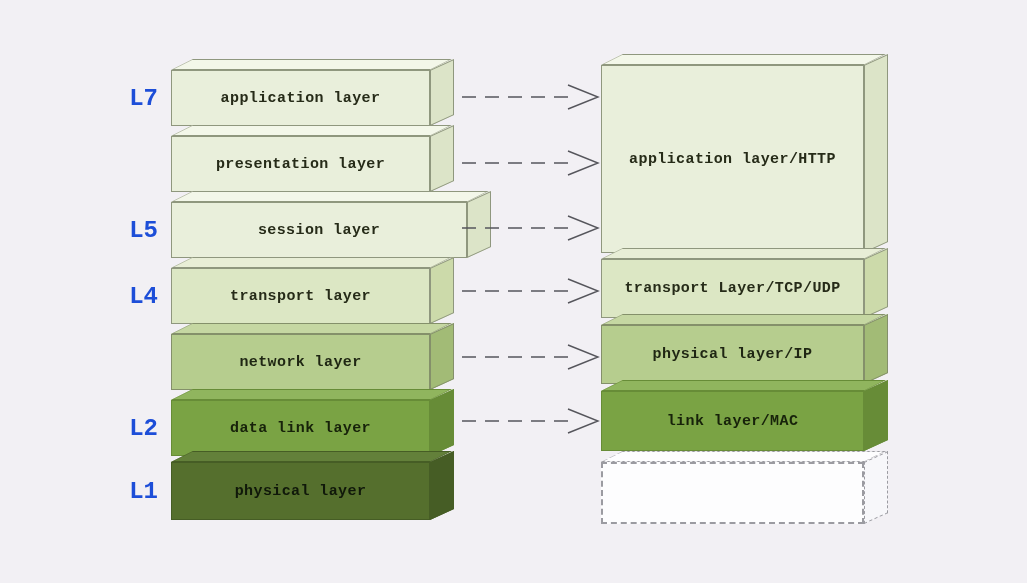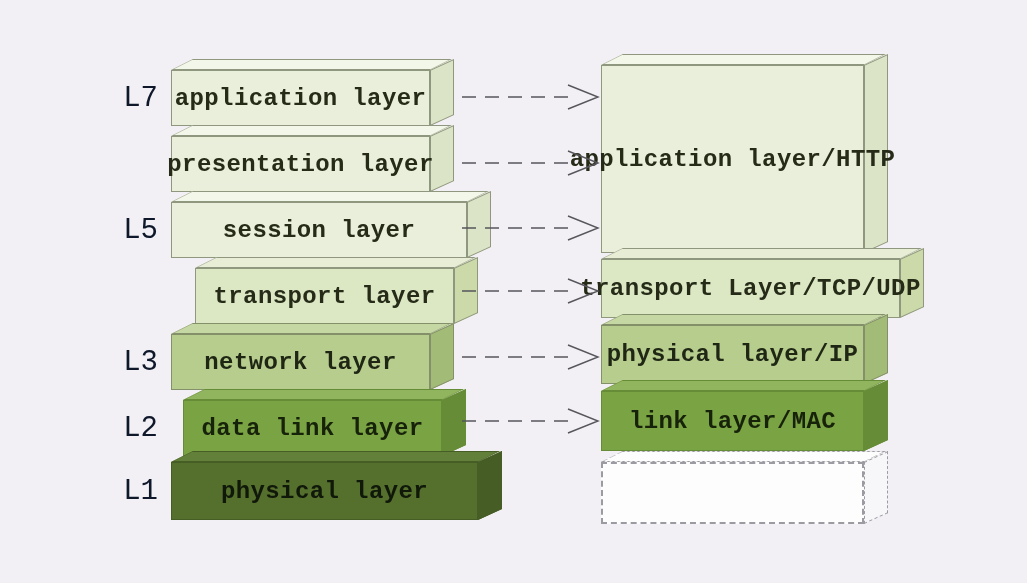--- a/index.html
+++ b/index.html
@@ -11,21 +11,21 @@
     font-family:"Liberation Mono","DejaVu Sans Mono",monospace;
   }
   
   .box3d{position:absolute;}
   .box3d .front{
     position:absolute;inset:0;
     background:var(--face);
     border:1px solid var(--border);
     display:flex;align-items:center;justify-content:center;
     color:var(--text);
-    font-size:24px;font-weight:bold;letter-spacing:0.4px;
+    font-size:15px;font-weight:bold;letter-spacing:0.4px;
     white-space:nowrap;
     box-sizing:border-box;
   }
   .box3d .topface{
     position:absolute;left:0;top:-11px;width:100%;height:11px;
     background:var(--top);
     border:1px solid var(--border);
     transform:skewX(-63.43deg);
     transform-origin:0 100%;
     box-sizing:border-box;
@@ -38,35 +38,35 @@
     transform-origin:0 0;
     box-sizing:border-box;
   }
   .box3d.dashed .front{border:2px dashed var(--border);}
   .box3d.dashed .topface{border:1px dashed var(--border);}
   .box3d.dashed .sideface{border:1px dashed var(--border);}
   
   .ltag{
     position:absolute;left:94px;width:64px;
     display:flex;align-items:center;justify-content:flex-end;
-    font-size:29px;font-weight:normal;color:#0f172a;
+    font-size:24px;font-weight:bold;color:#1d4ed8;
   }
   
   .arrow{position:absolute;color:var(--arrow_color,#56565c);}
   .arrow line,.arrow polyline{stroke:currentColor;fill:none;stroke-width:1.4;}
   .arrow line{stroke-dasharray:14 9;}
 </style>
 </head>
 <body>
 
 <div class="canvas" style="--background: #f2f0f4; --arrow_color: #56565c;">
 
   <div class="ltag" style="top:70px;height:56px;">L7</div>
   <div class="ltag" style="top:202px;height:56px;">L5</div>
-  <div class="ltag" style="top:334px;height:56px;">L3</div>
+  <div class="ltag" style="top:268px;height:56px;">L4</div>
   <div class="ltag" style="top:400px;height:56px;">L2</div>
   <div class="ltag" style="top:462px;height:58px;">L1</div>
 
   <div>
     <div class="box3d" style="left: 171px; top: 70px; width: 259px; height: 56px; --face: #e9efdb; --top: #f3f7e9; --side: #dce4c8; --border: #8f977e; --text: #262b18;">
       <div class="topface"></div>
       <div class="sideface"></div>
       <div class="front">
           <span>application layer</span>
         </div>
@@ -78,59 +78,59 @@
           <span>presentation layer</span>
         </div>
     </div>
     <div class="box3d" style="left: 171px; top: 202px; width: 296px; height: 56px; --face: #e9efdb; --top: #f3f7e9; --side: #dce4c8; --border: #8f977e; --text: #262b18;">
       <div class="topface"></div>
       <div class="sideface"></div>
       <div class="front">
           <span>session layer</span>
         </div>
     </div>
-    <div class="box3d" style="left: 171px; top: 268px; width: 259px; height: 56px; margin-left: 24px; --face: #dce7c4; --top: #e8eed6; --side: #ccdaaa; --border: #8f977e; --text: #262b18;">
+    <div class="box3d" style="left: 171px; top: 268px; width: 259px; height: 56px; --face: #dce7c4; --top: #e8eed6; --side: #ccdaaa; --border: #8f977e; --text: #262b18;">
       <div class="topface"></div>
       <div class="sideface"></div>
       <div class="front">
           <span>transport layer</span>
         </div>
     </div>
     <div class="box3d" style="left: 171px; top: 334px; width: 259px; height: 56px; text-align: right; --face: #b6cd8e; --top: #c5d7a2; --side: #a2bb76; --border: #84906a; --text: #1f2613;">
       <div class="topface"></div>
       <div class="sideface"></div>
       <div class="front">
           <span>network layer</span>
         </div>
     </div>
-    <div class="box3d" style="left: 183px; top: 400px; width: 259px; height: 56px; --face: #7aa344; --top: #90b55e; --side: #678c37; --border: #678c37; --text: #17220a;">
+    <div class="box3d" style="left: 171px; top: 400px; width: 259px; height: 56px; --face: #7aa344; --top: #90b55e; --side: #678c37; --border: #678c37; --text: #17220a;">
       <div class="topface"></div>
       <div class="sideface"></div>
       <div class="front">
           <span>data link layer</span>
         </div>
     </div>
-    <div class="box3d" style="left: 171px; top: 462px; width: 259px; height: 58px; padding-left: 48px; --face: #556f2d; --top: #63803a; --side: #465d25; --border: #465d25; --text: #10180a;">
+    <div class="box3d" style="left: 171px; top: 462px; width: 259px; height: 58px; --face: #556f2d; --top: #63803a; --side: #465d25; --border: #465d25; --text: #10180a;">
       <div class="topface"></div>
       <div class="sideface"></div>
       <div class="front">
           <span>physical layer</span>
         </div>
     </div>
   </div>
 
   <div>
     <div class="box3d" style="left: 601px; top: 65px; width: 263px; height: 188px; --face: #e9efdb; --top: #f3f7e9; --side: #dce4c8; --border: #8f977e; --text: #262b18;">
       <div class="topface"></div>
       <div class="sideface"></div>
       <div class="front">
           <span>application layer/HTTP</span>
         </div>
     </div>
-    <div class="box3d" style="left: 601px; top: 259px; width: 263px; height: 59px; padding-left: 36px; --face: #dce7c4; --top: #e8eed6; --side: #ccdaaa; --border: #8f977e; --text: #262b18;">
+    <div class="box3d" style="left: 601px; top: 259px; width: 263px; height: 59px; --face: #dce7c4; --top: #e8eed6; --side: #ccdaaa; --border: #8f977e; --text: #262b18;">
       <div class="topface"></div>
       <div class="sideface"></div>
       <div class="front">
           <span>transport Layer/TCP/UDP</span>
         </div>
     </div>
     <div class="box3d" style="left: 601px; top: 325px; width: 263px; height: 59px; --face: #b6cd8e; --top: #c5d7a2; --side: #a2bb76; --border: #84906a; --text: #1f2613;">
       <div class="topface"></div>
       <div class="sideface"></div>
       <div class="front">

